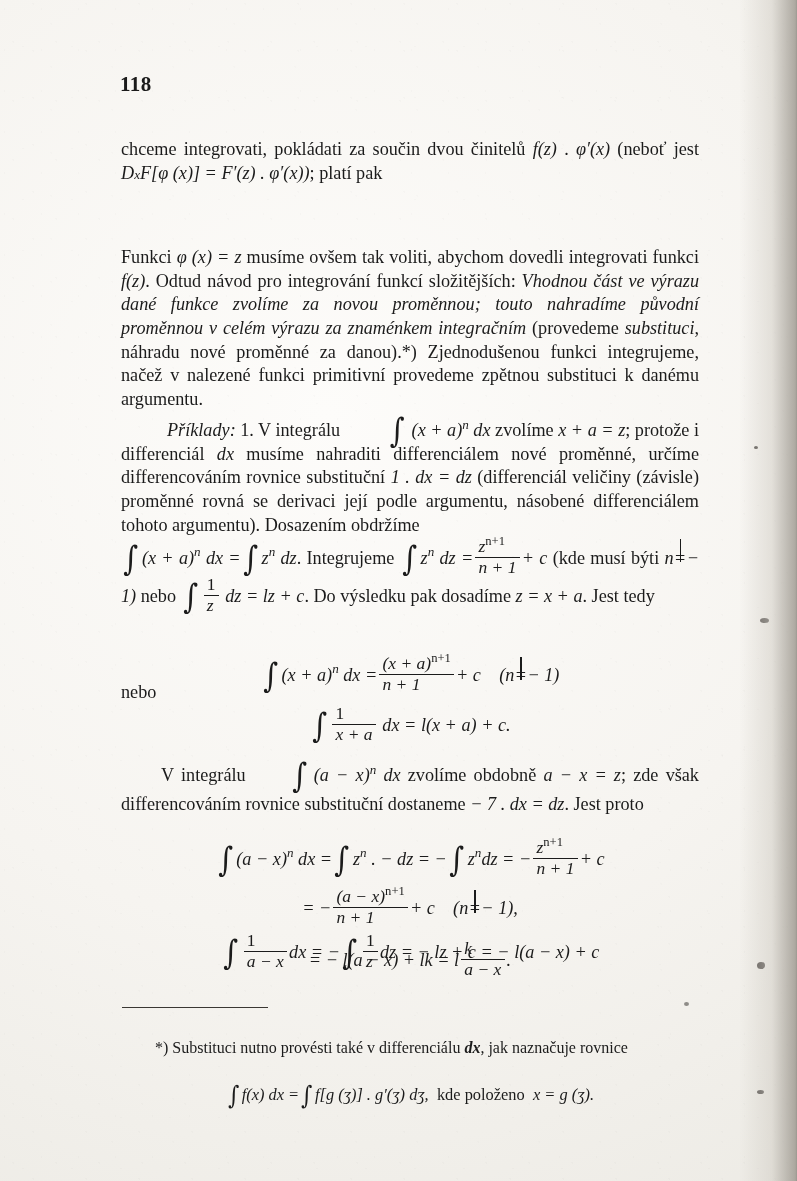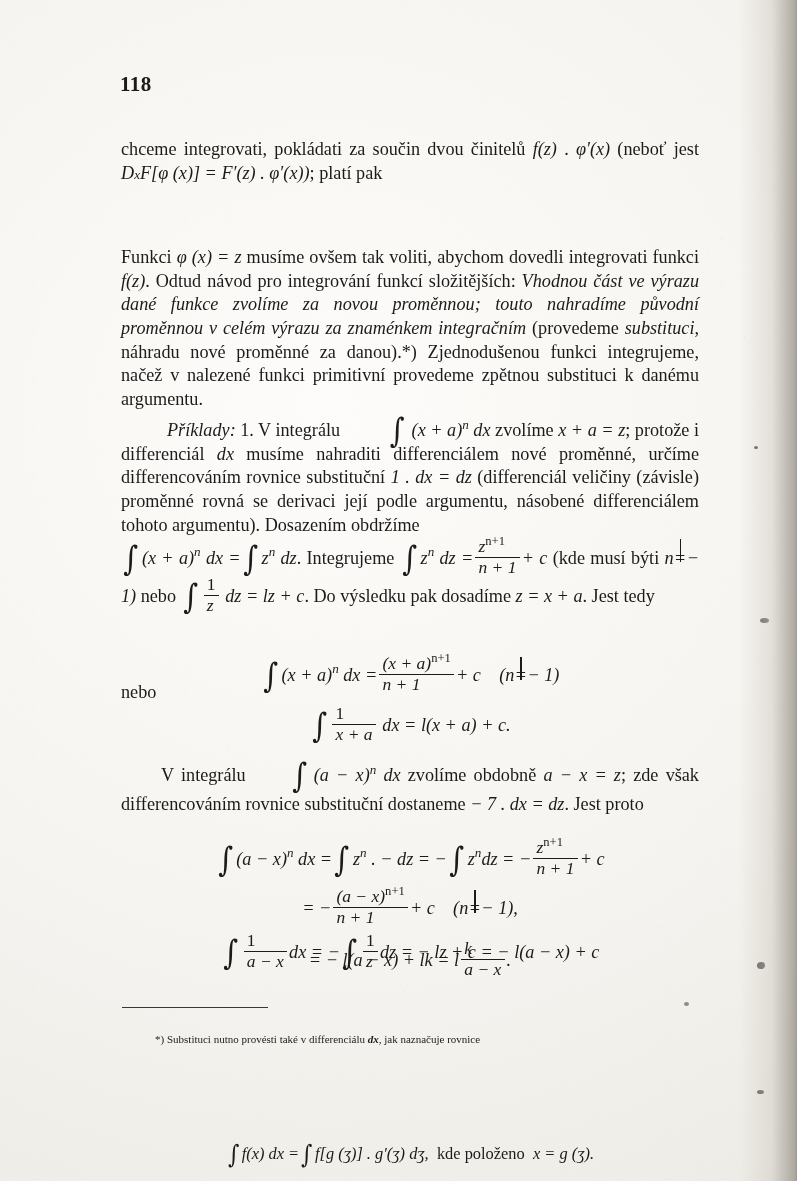--- a/index.html
+++ b/index.html
@@ -109,21 +109,21 @@
   }
 
   .nebo{position:absolute;left:121px;font-size:18.2px;}
 
   .fnrule{
     position:absolute;left:122px;width:146px;height:0;
     border-top:1.8px solid #3a3733;
   }
   .fn{
     position:absolute;left:121px;width:578px;
-    font-size:11px;line-height:1.26;text-align:justify;
+    font-size:16px;line-height:1.26;text-align:justify;
   }
   .fn-disp{
     position:absolute;left:121px;width:578px;
     font-size:16.4px;text-align:center;
   }
 </style>
 </head>
 <body>
 
 <div class="page">
@@ -180,21 +180,21 @@
     <div class="disp" style="top:940px;">
       <span class="mi">= − l(a − x) + lk = l</span><span class="frac"><span class="num mi">k</span><span class="den mi">a − x</span></span><span class="mi">.</span>
     </div>
 
     <div class="fnrule" style="top:1007px;"></div>
 
     <div class="fn" style="top:1022px;text-indent:34px;">
       <p><span>*)</span><span> Substituci nutno provésti také v differenciálu </span><span class="mi bd">dx</span><span>, jak naznačuje rovnice</span></p>
     </div>
 
-    <div class="fn-disp" style="top:1144px;">
+    <div class="fn-disp" style="top:1085px;">
       <span class="intg-sm">∫</span><span class="mi">f(x) dx =</span><span class="intg-sm">∫</span><span class="mi">f[g (ʒ)] . g′(ʒ) dʒ,</span>&nbsp;&nbsp;<span>kde položeno</span>&nbsp;&nbsp;<span class="mi">x = g (ʒ).</span>
     </div>
 
   </div>
 
   <span class="speck" style="left:754px;top:446px;width:4px;height:3px;"></span>
   <span class="speck" style="left:760px;top:618px;width:9px;height:5px;"></span>
   <span class="speck" style="left:757px;top:962px;width:8px;height:7px;"></span>
   <span class="speck" style="left:757px;top:1090px;width:7px;height:4px;"></span>
   <span class="speck" style="left:684px;top:1002px;width:5px;height:4px;opacity:.5;"></span>

